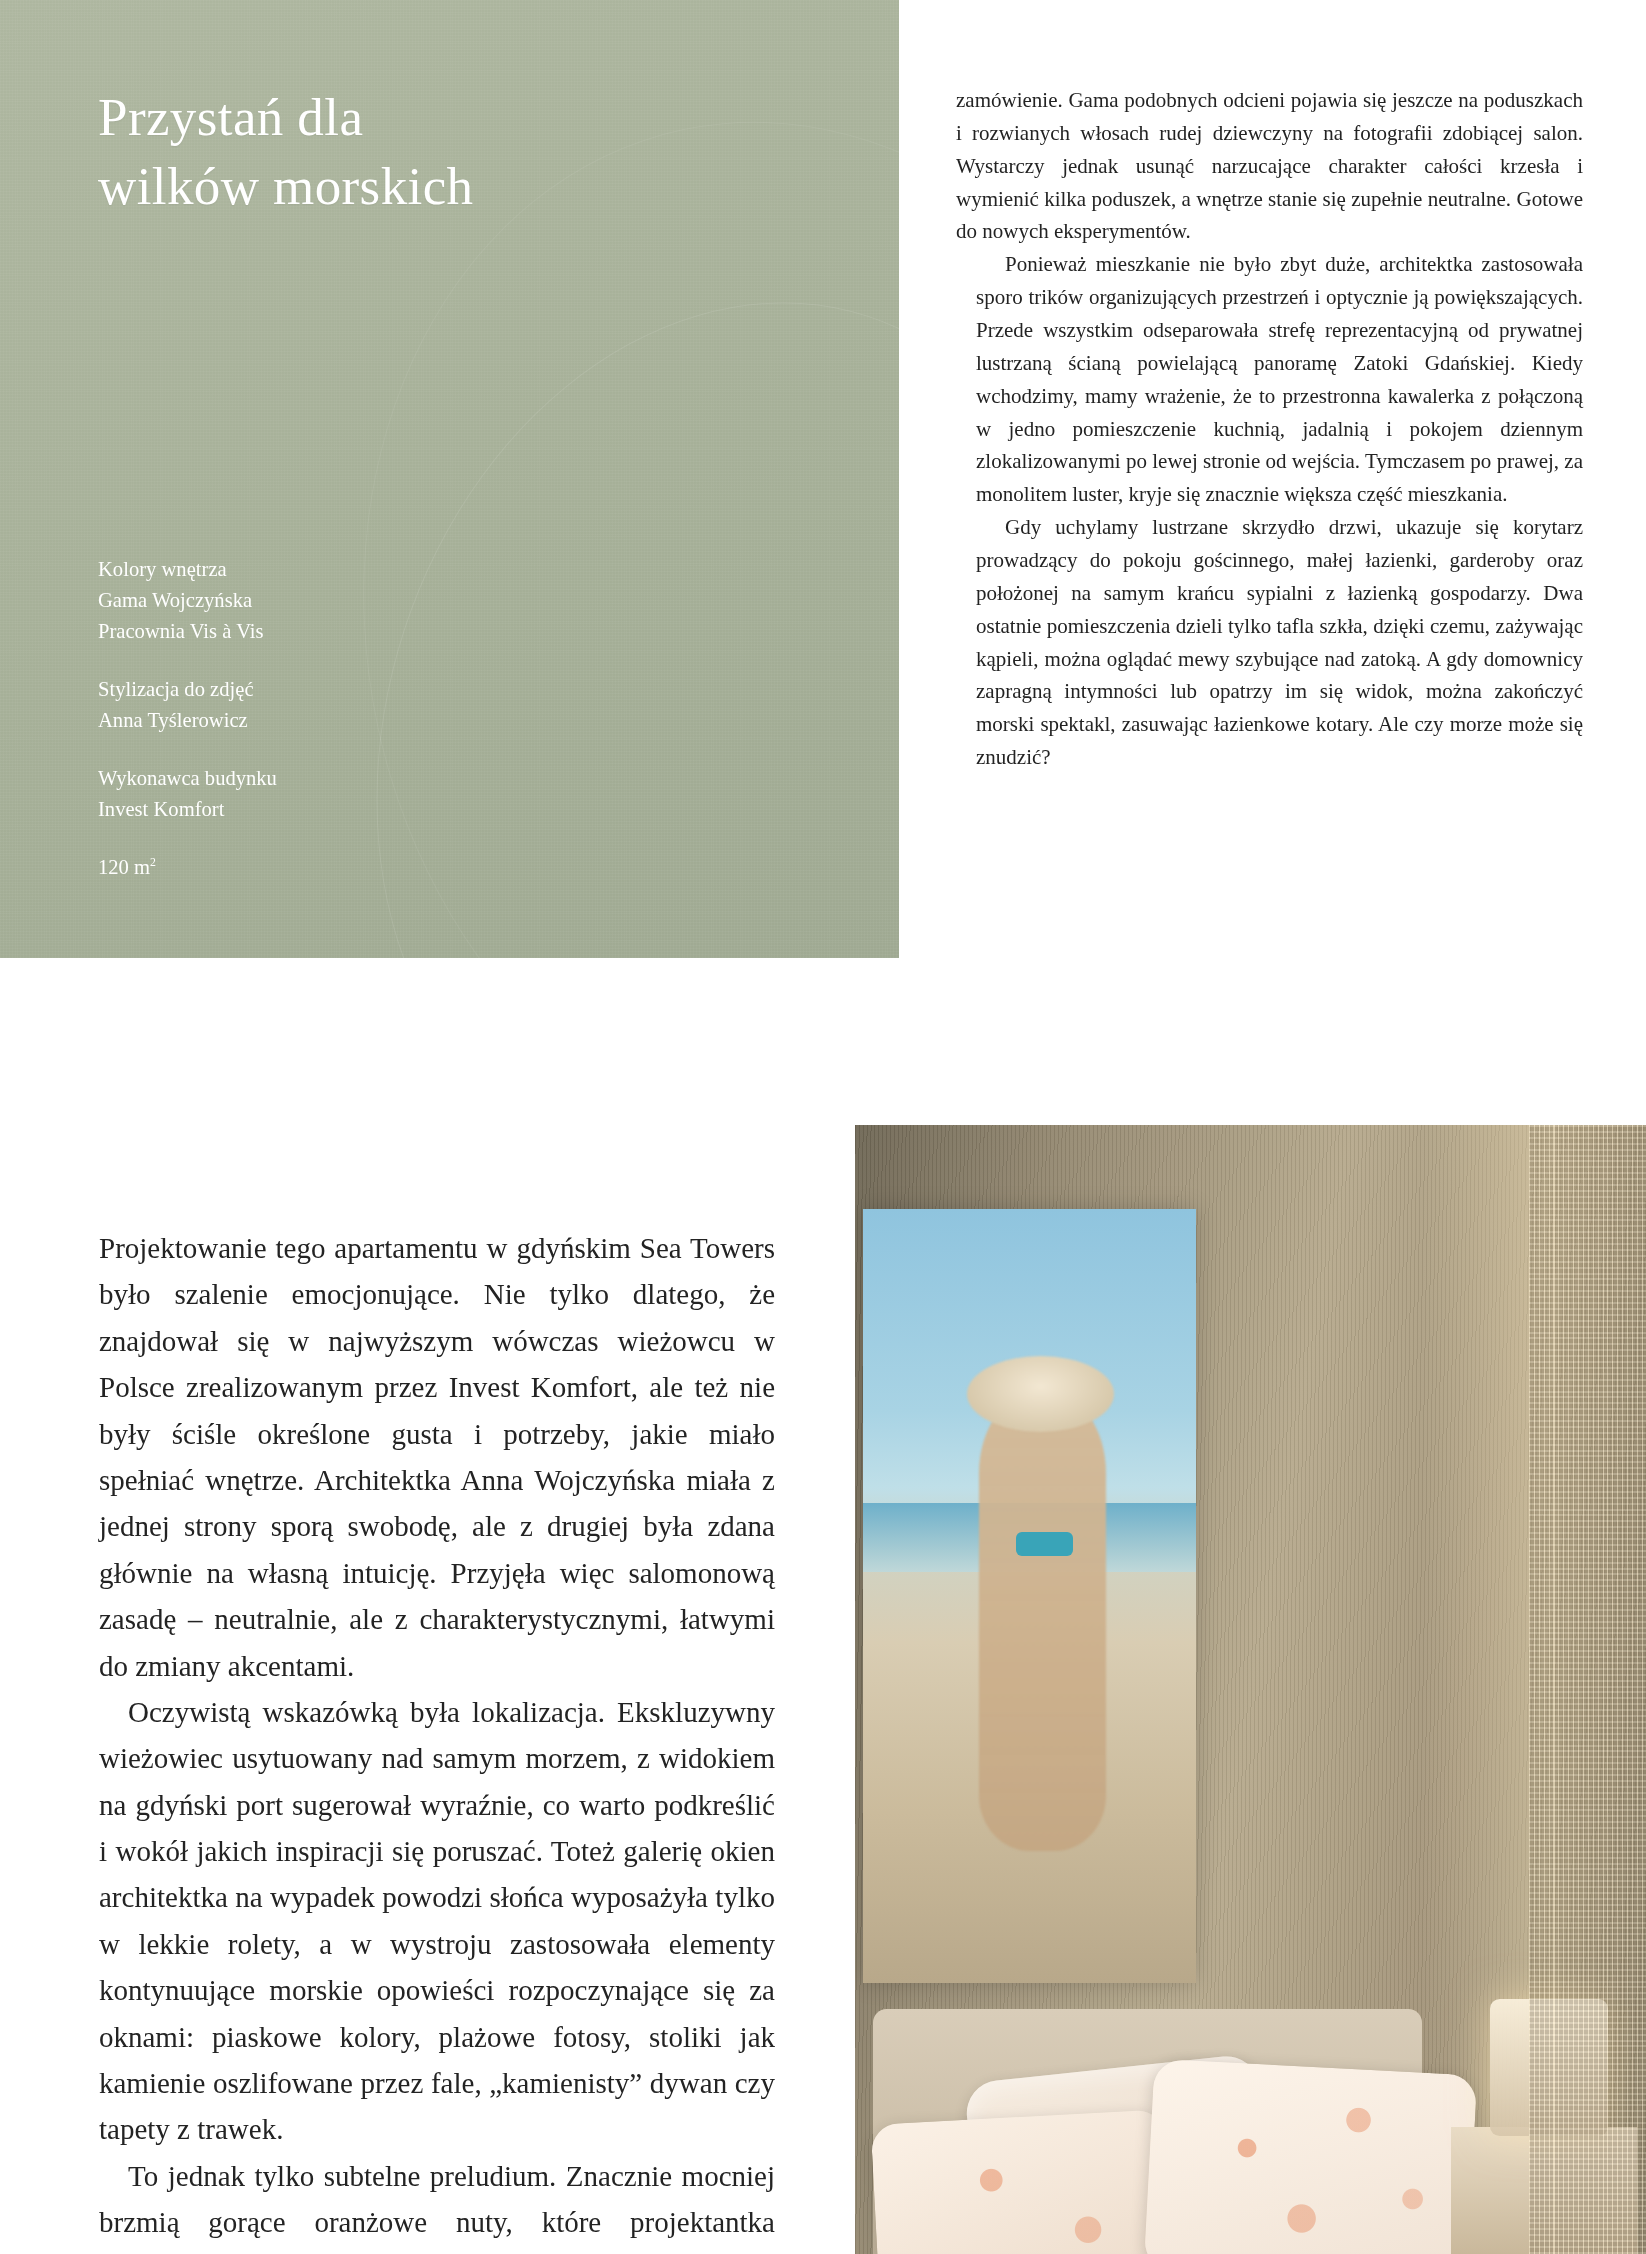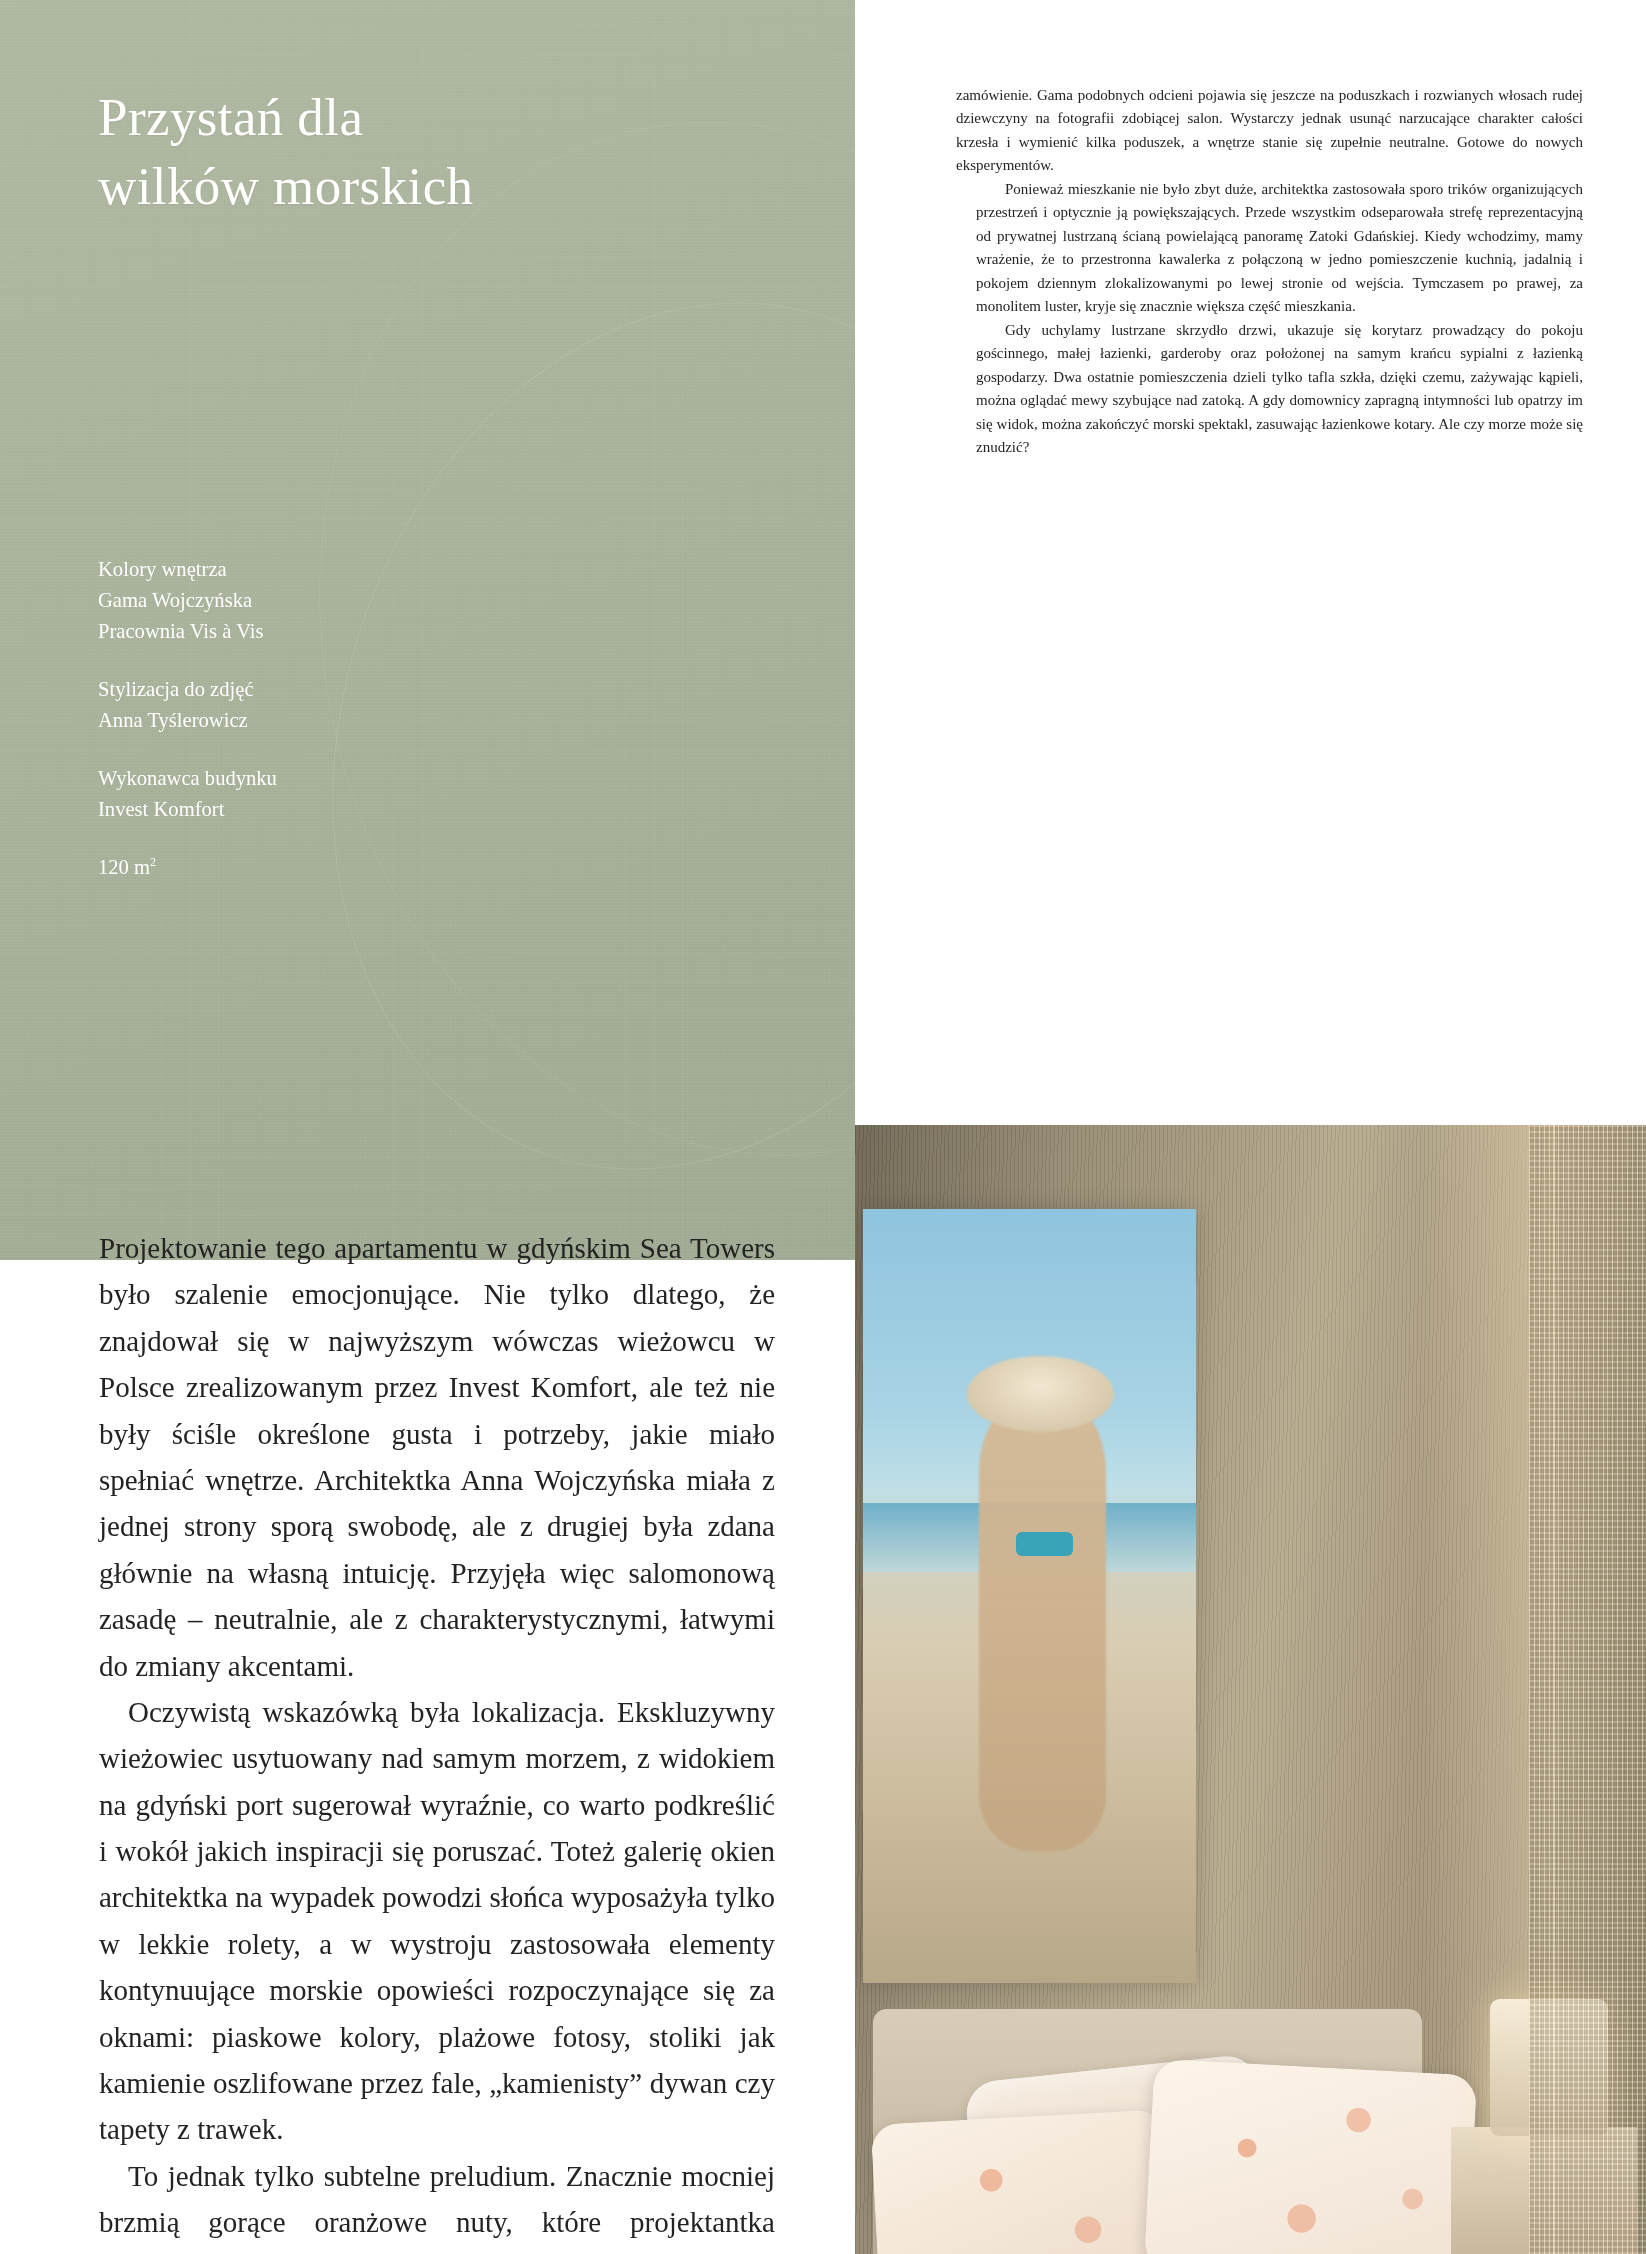--- a/index.html
+++ b/index.html
@@ -22,27 +22,28 @@
     inset: 0;
     background: #ffffff;
   }
 
   
   .panel-sage {
     position: absolute;
     left: 0;
     top: 0;
     width: 855px;
-    height: 1260px;
+    height: 958px;
     background: #a9b29b;
     background-image:
       repeating-linear-gradient(0deg, rgba(255,255,255,0.035) 0px, rgba(255,255,255,0.035) 1px, rgba(0,0,0,0.0) 1px, rgba(0,0,0,0.0) 2.9px),
       repeating-linear-gradient(90deg, rgba(255,255,255,0.03) 0px, rgba(255,255,255,0.03) 1px, rgba(0,0,0,0.0) 1px, rgba(0,0,0,0.0) 2.9px),
       linear-gradient(160deg, #aeb7a0 0%, #a6b098 55%, #9fa992 100%);
     overflow: hidden;
+    padding-left: 44px;
   }
   .panel-sage::after {
     
     content: "";
     position: absolute;
     right: -176px;
     top: 294px;
     width: 686px;
     height: 882px;
     border-radius: 50%;
@@ -88,21 +89,21 @@
   .credit-line { display: block; }
   .area { font-size: 20.6px; }
   .area sup { font-size: 11.8px; vertical-align: super; }
 
   
   .col-top-right {
     position: absolute;
     left: 956px;
     top: 84px;
     width: 627px;
-    font-size: 15px;
+    font-size: 21px;
     line-height: 1.565;
     text-align: justify;
     text-justify: inter-word;
     color: #232323;
     hyphens: manual;
   }
   .col-top-right p { margin: 0; }
   .col-top-right p + p { text-indent: 29px; margin-left: 20px; }
 
   

